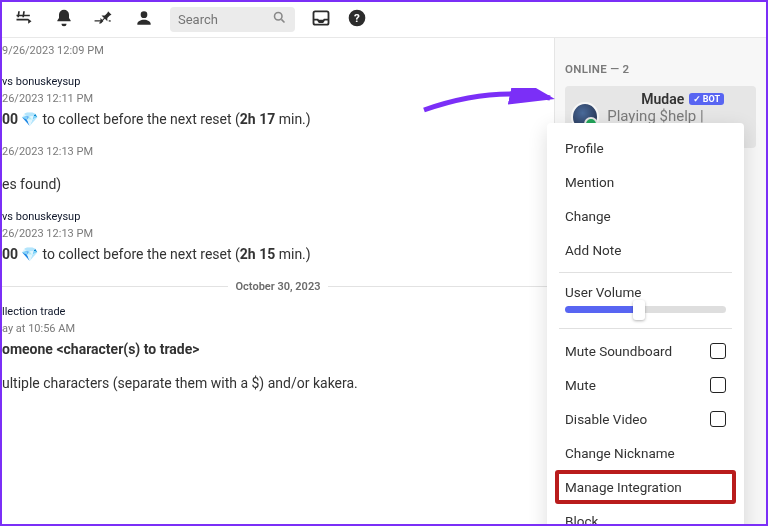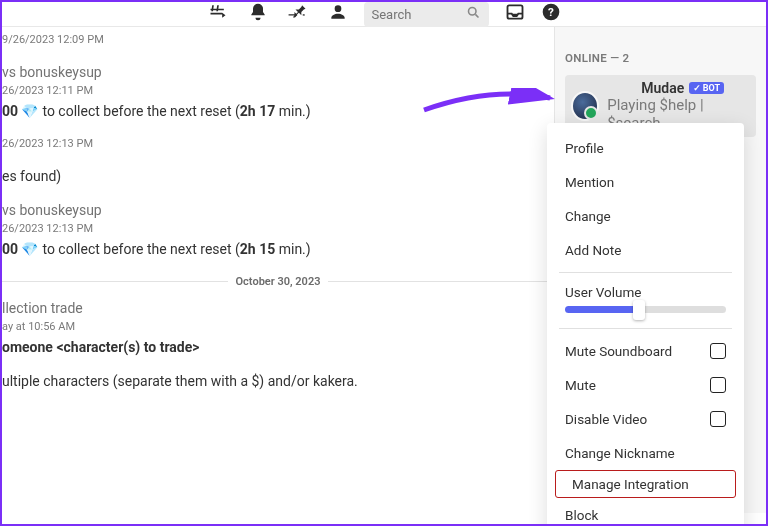--- a/index.html
+++ b/index.html
@@ -1,29 +1,29 @@
 <!DOCTYPE html>
 <html><head>
 <meta charset="utf-8">
 <style>
 * { margin: 0; padding: 0; box-sizing: border-box; font-family: -apple-system, BlinkMacSystemFont, "Segoe UI", Roboto, sans-serif; }
 body { width: 768px; height: 526px; background: #fff; position: relative; overflow: hidden; border: 2px solid #7b2ff7; }
 
-.top-bar { height: 25px; display: flex; align-items: center; justify-content: center; padding: 0 12px; gap: 16px; border-bottom: 1px solid #e8e8e8; }
+.top-bar { height: 36px; display: flex; align-items: center; justify-content: flex-start; padding: 0 12px; gap: 16px; border-bottom: 1px solid #e8e8e8; }
 .top-icons { display: flex; gap: 20px; align-items: center; }
 .top-icons .ic { color: #2c2c2c; }
 .search-box { display: flex; align-items: center; background: #ebebeb; border-radius: 4px; padding: 3px 8px; width: 125px; }
 .search-box input { border: none; background: transparent; outline: none; font-size: 13px; color: #6b6b6b; width: 100%; }
 .search-box .sicon { color: #888; }
 .right-icons { display: flex; gap: 16px; align-items: center; }
 
 .main { display: flex; height: calc(100% - 36px); }
 .chat { flex: 1; padding: 6px 0 0 0; color: #2c2c2c; font-size: 14px; overflow: hidden; }
 .ts { color: #7a7a7a; font-size: 11px; margin-bottom: 6px; }
-.link { color: #737373; font-size: 14px; margin-bottom: 4px; }
+.link { color: #0f172a; font-size: 11px; margin-bottom: 4px; }
 .msg { color: #333; font-size: 14px; margin-bottom: 10px; }
 .block { margin-bottom: 18px; }
 .divider-date { display: flex; align-items: center; margin: 6px 0 12px; }
 .divider-date::before, .divider-date::after { content: ""; flex: 1; border-top: 1px solid #e2e2e2; }
 .divider-date span { font-size: 11px; color: #6b6b6b; padding: 0 8px; font-weight: 600; }
 .emoji-gem { color: #5b8ff9; }
 strong { font-weight: 700; }
 
 .sidebar { width: 212px; background: #f7f7f7; border-left: 1px solid #e5e5e5; padding: 24px 10px 0 10px; position: relative; }
 .sb-head { font-size: 11.5px; font-weight: 600; color: #7a7a7a; letter-spacing: 0.3px; margin-bottom: 10px; }
@@ -37,21 +37,21 @@
 .user-status { font-size: 15px; color: #7a7a7a; }
 
 .context-menu { position: absolute; top: 121px; left: 545px; width: 197px; background: #fff; border-radius: 4px; box-shadow: 0 6px 20px rgba(0,0,0,0.14); padding: 8px 8px; z-index: 5; }
 .cm-item { padding: 9px 10px; font-size: 13.5px; color: #333; border-radius: 3px; display: flex; justify-content: space-between; align-items: center; cursor: pointer; }
 .cm-sep { height: 1px; background: #e0e0e0; margin: 5px 4px; }
 .cm-vol-label { padding: 6px 10px 6px; font-size: 13.5px; color: #333; }
 .cm-slider { padding: 0 10px 10px; }
 .cm-slider .track { height: 7px; border-radius: 4px; background: linear-gradient(to right, #5865f2 0 46%, #dedede 46% 100%); position: relative; }
 .cm-slider .thumb { position: absolute; left: 46%; top: 50%; transform: translate(-50%, -50%); width: 12px; height: 20px; border-radius: 3px; background: #fff; box-shadow: 0 1px 3px rgba(0,0,0,0.3); }
 .cm-check { width: 16px; height: 16px; border: 1.5px solid #222; border-radius: 3px; }
-.cm-highlight { border: 1px solid #b91c1c; border-radius: 3px; padding: 5px 16px; }
+.cm-highlight { border: 4px solid #b91c1c; border-radius: 3px; padding: 5px 6px; }
 
 .arrow { position: absolute; top: 86px; left: 420px; z-index: 4; }
 .arrow svg { display: block; }
 </style>
 </head>
 <body>
 
 <div class="top-bar">
   <div class="top-icons">
     <span class="ic"><svg width="20" height="20" viewBox="0 0 24 24" fill="currentColor">

